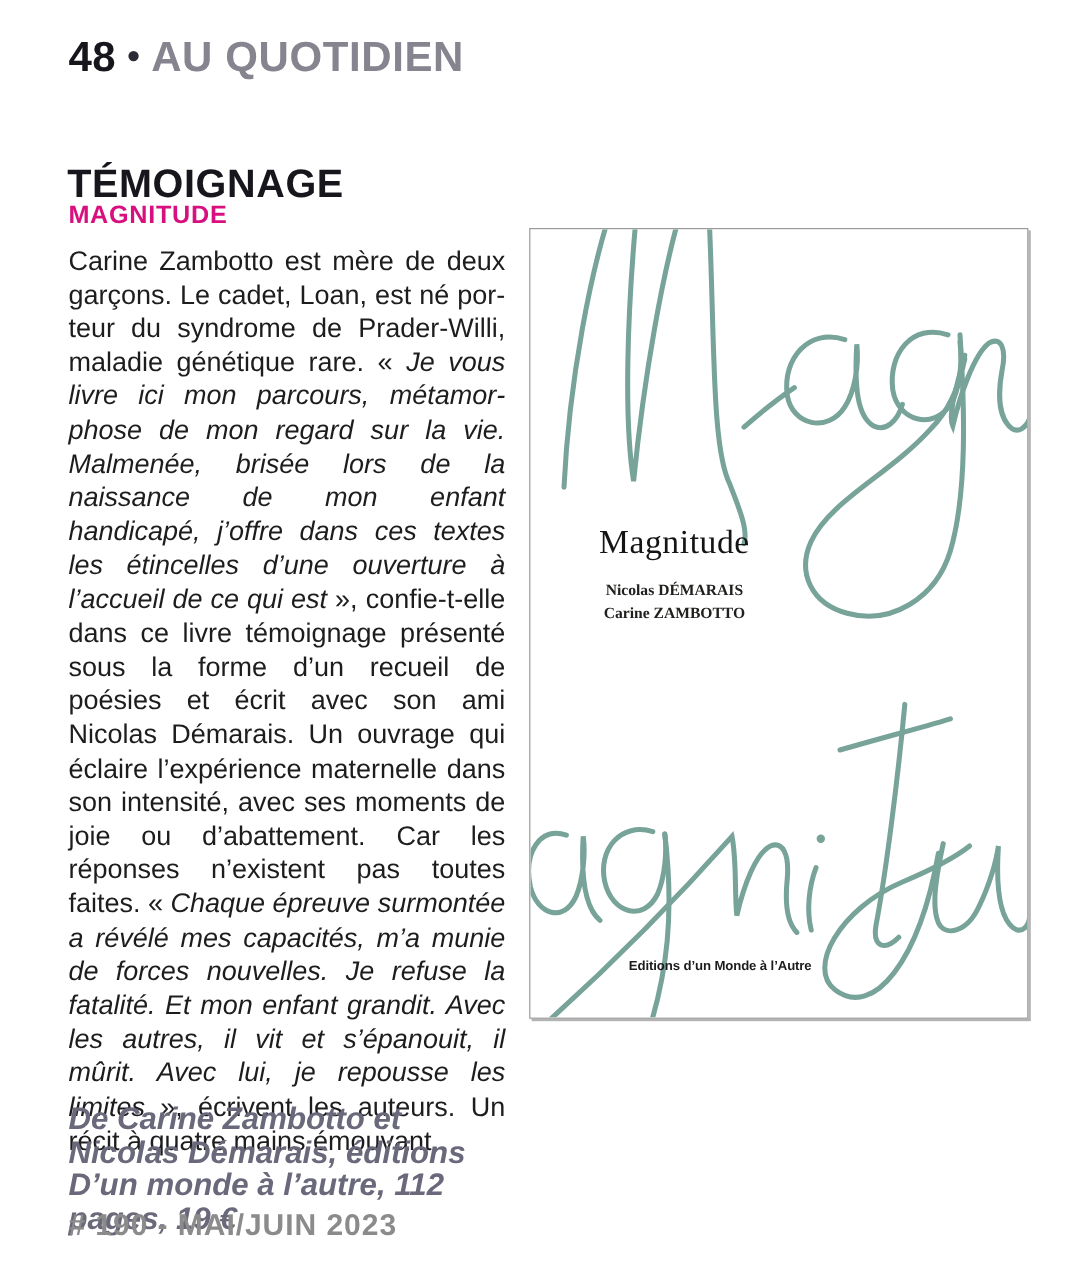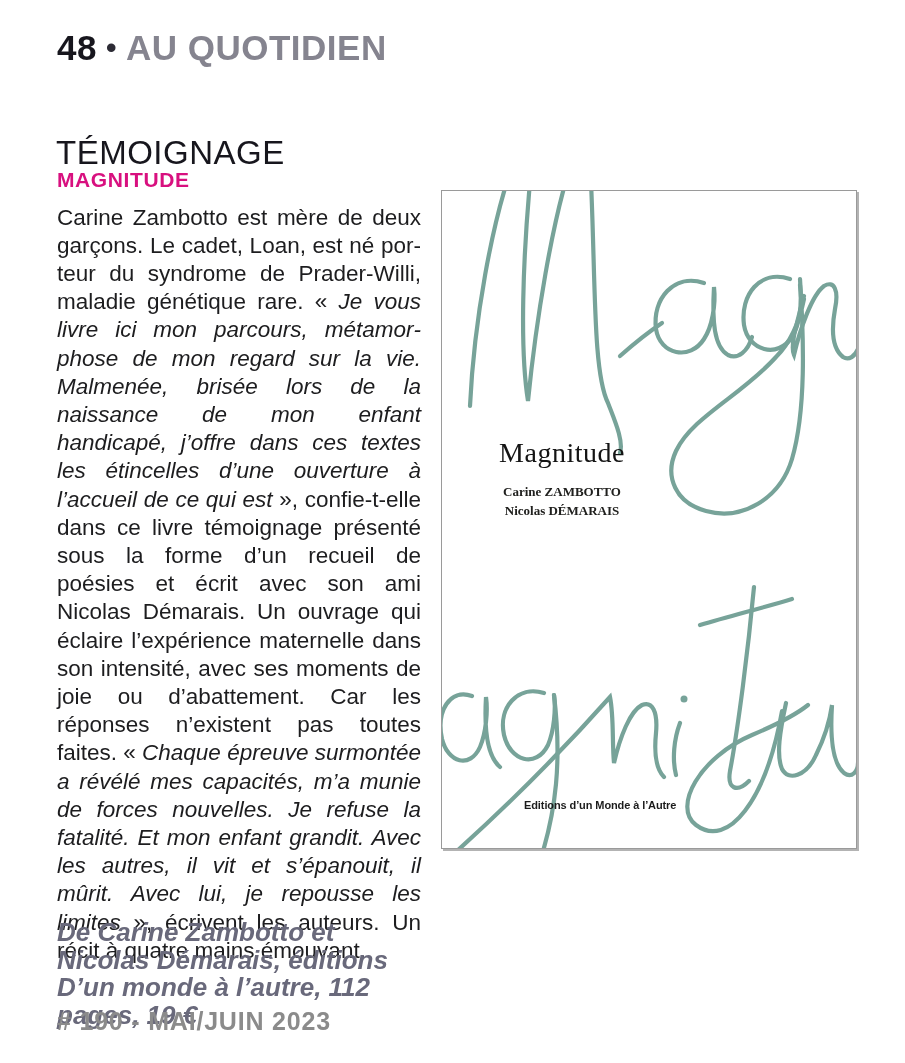--- a/index.html
+++ b/index.html
@@ -6,21 +6,21 @@
   .page{
     position:relative;width:903px;height:1063px;background:#ffffff;overflow:hidden;
     font-family:"Liberation Sans",sans-serif;color:#1d1d1f;
   }
   
   .page-header{position:absolute;left:57px;top:28px;font-size:35px;font-weight:700;letter-spacing:.5px;white-space:nowrap;}
   .page-header .num{color:#17161d;}
   .page-header .bullet{color:#2c2b35;margin:0 9px;font-size:30px;vertical-align:2px;}
   .page-header .section{color:#85848f;}
   
-  .kicker{position:absolute;left:56px;top:114px;font-size:33px;font-weight:400;letter-spacing:.5px;color:#17161d;line-height:1;}
+  .kicker{position:absolute;left:56px;top:114px;font-size:33px;font-weight:700;letter-spacing:.5px;color:#17161d;line-height:1;}
   .subhead{position:absolute;left:57px;top:152px;font-size:21px;font-weight:700;letter-spacing:.6px;color:#d8107f;line-height:1;}
   
   .body-text{
     position:absolute;left:57px;top:181px;width:364px;
     font-size:22.5px;line-height:28.2px;text-align:justify;text-align-last:left;
     color:#1d1d1f;hyphens:manual;-webkit-hyphens:manual;
   }
   .body-text .it{font-style:italic;}
   
   .credit{
@@ -89,21 +89,21 @@
         <path d="M234,584 C230,568 232,548 238,532"></path>
         <circle cx="242" cy="508" r="3.5"></circle>
         <path d="M312,396 C306,460 296,538 288,580 C285,598 295,602 307,590"></path>
         <path d="M258,434 C292,424 324,416 350,408"></path>
         <path d="M340,520 C324,610 286,658 254,634 C230,616 258,566 310,544 C336,533 356,522 366,514"></path>
         <path d="M344,512 C338,540 334,564 340,578 C346,590 364,586 374,564 C382,548 388,528 390,514 C388,545 390,572 402,582 C410,588 416,580 416,572"></path>
       </g>
     </svg>
     <div class="cover-title">Magnitude</div>
     <div class="cover-authors">
+      <div>Nicolas DÉMARAIS</div>
       <div>Carine ZAMBOTTO</div>
-      <div>Nicolas DÉMARAIS</div>
     </div>
     <div class="cover-publisher">Editions d’un Monde à l’Autre</div>
   </div>
 
   <div class="page-footer"># 190 - MAI/JUIN 2023</div>
 
 </div>
 
 </body></html>

